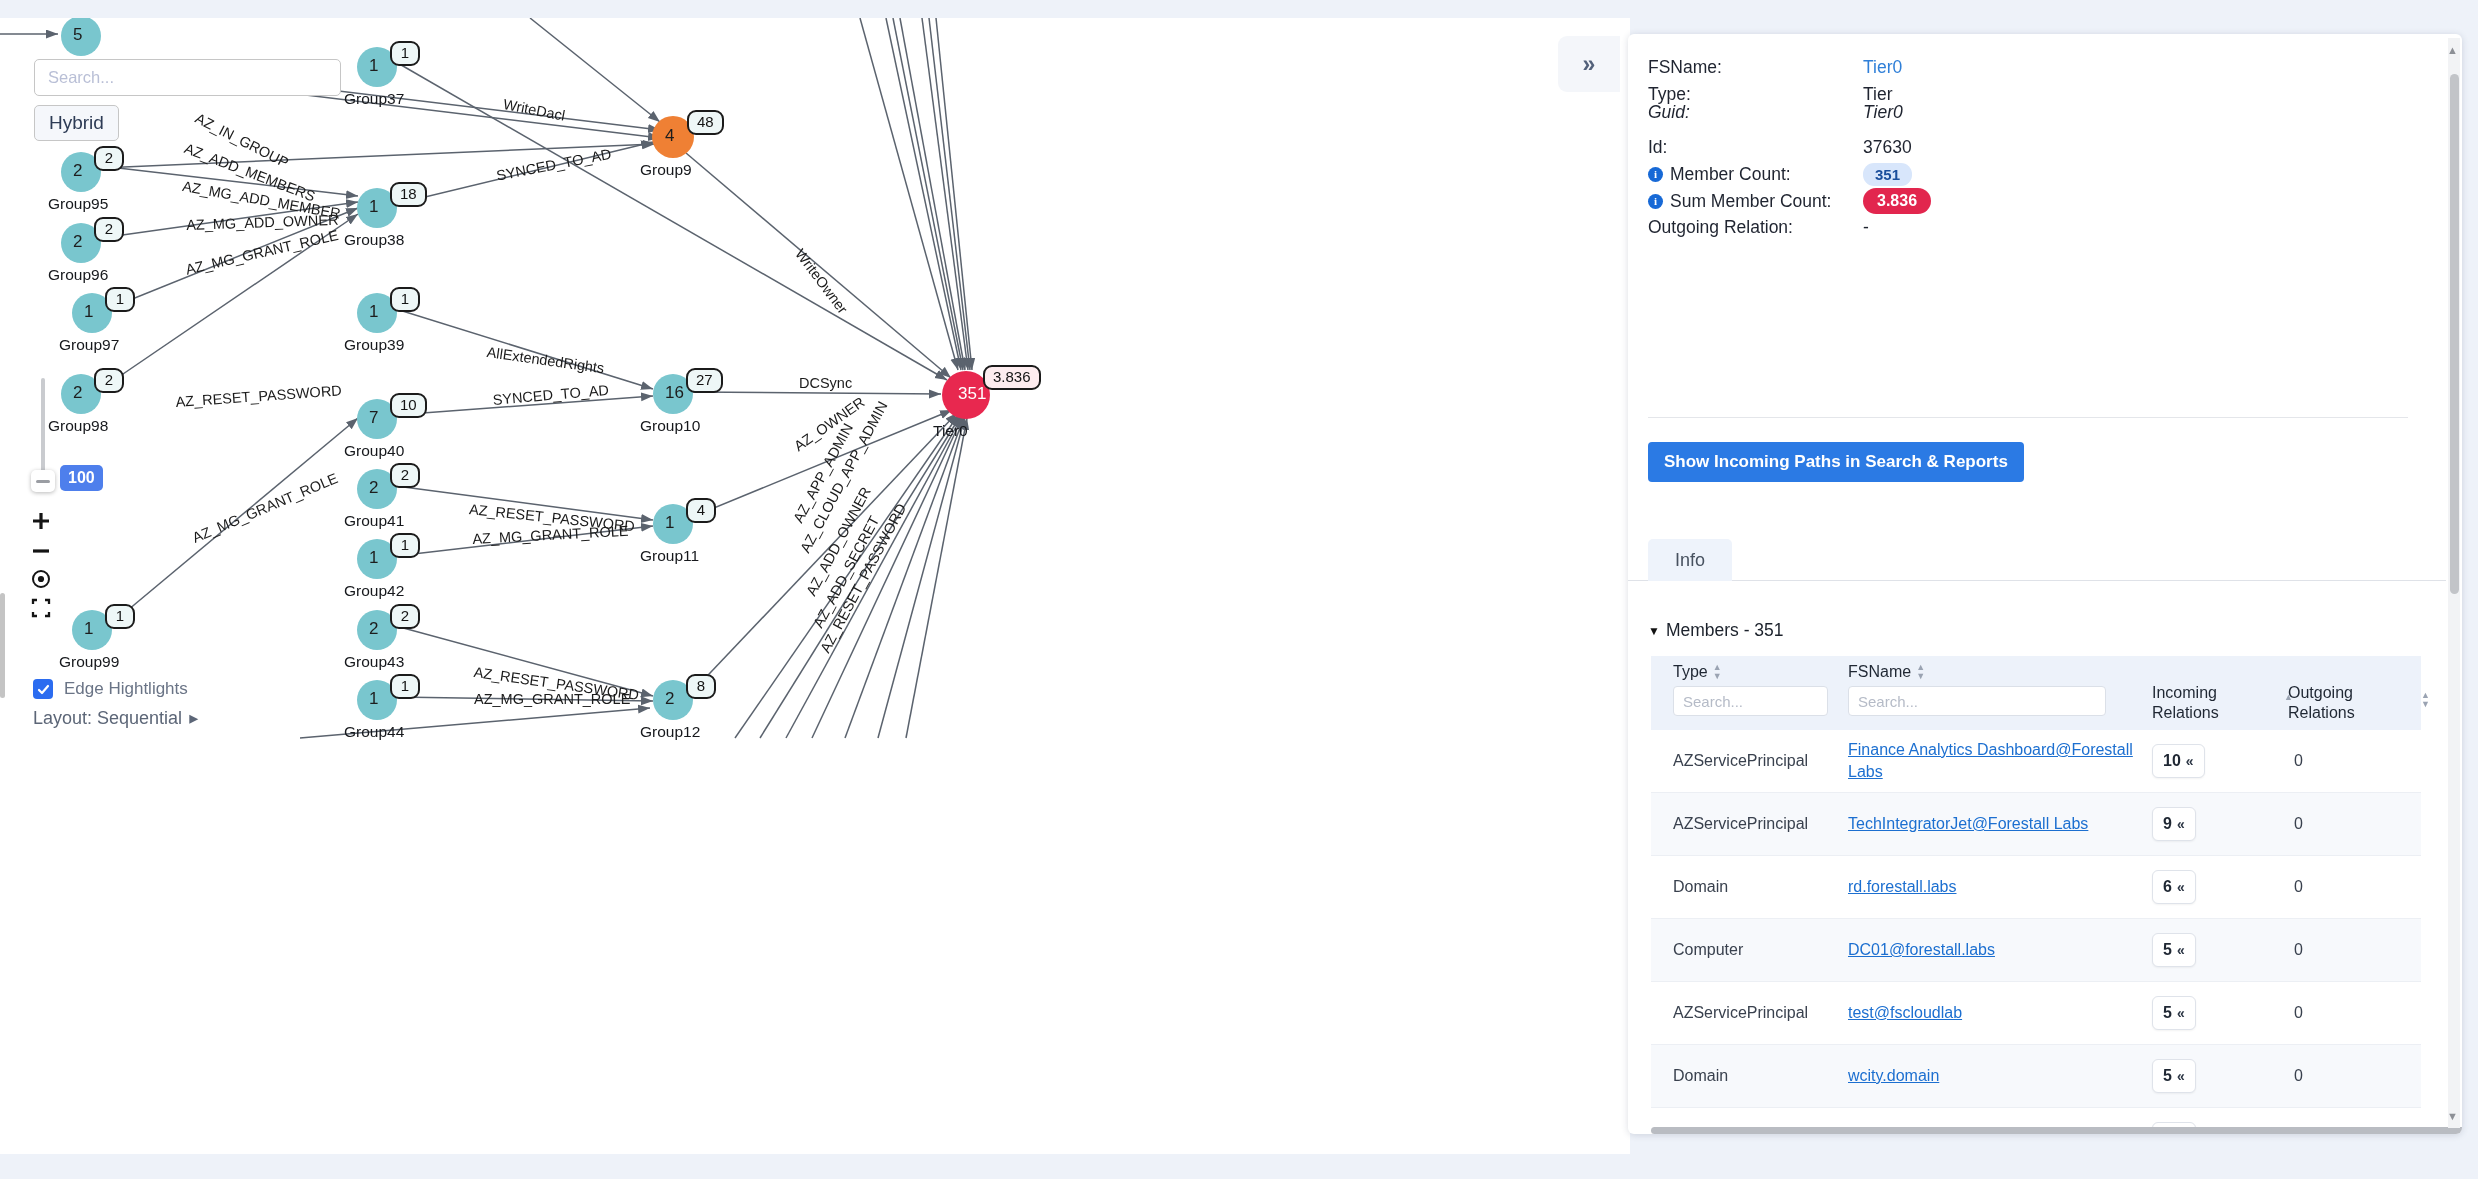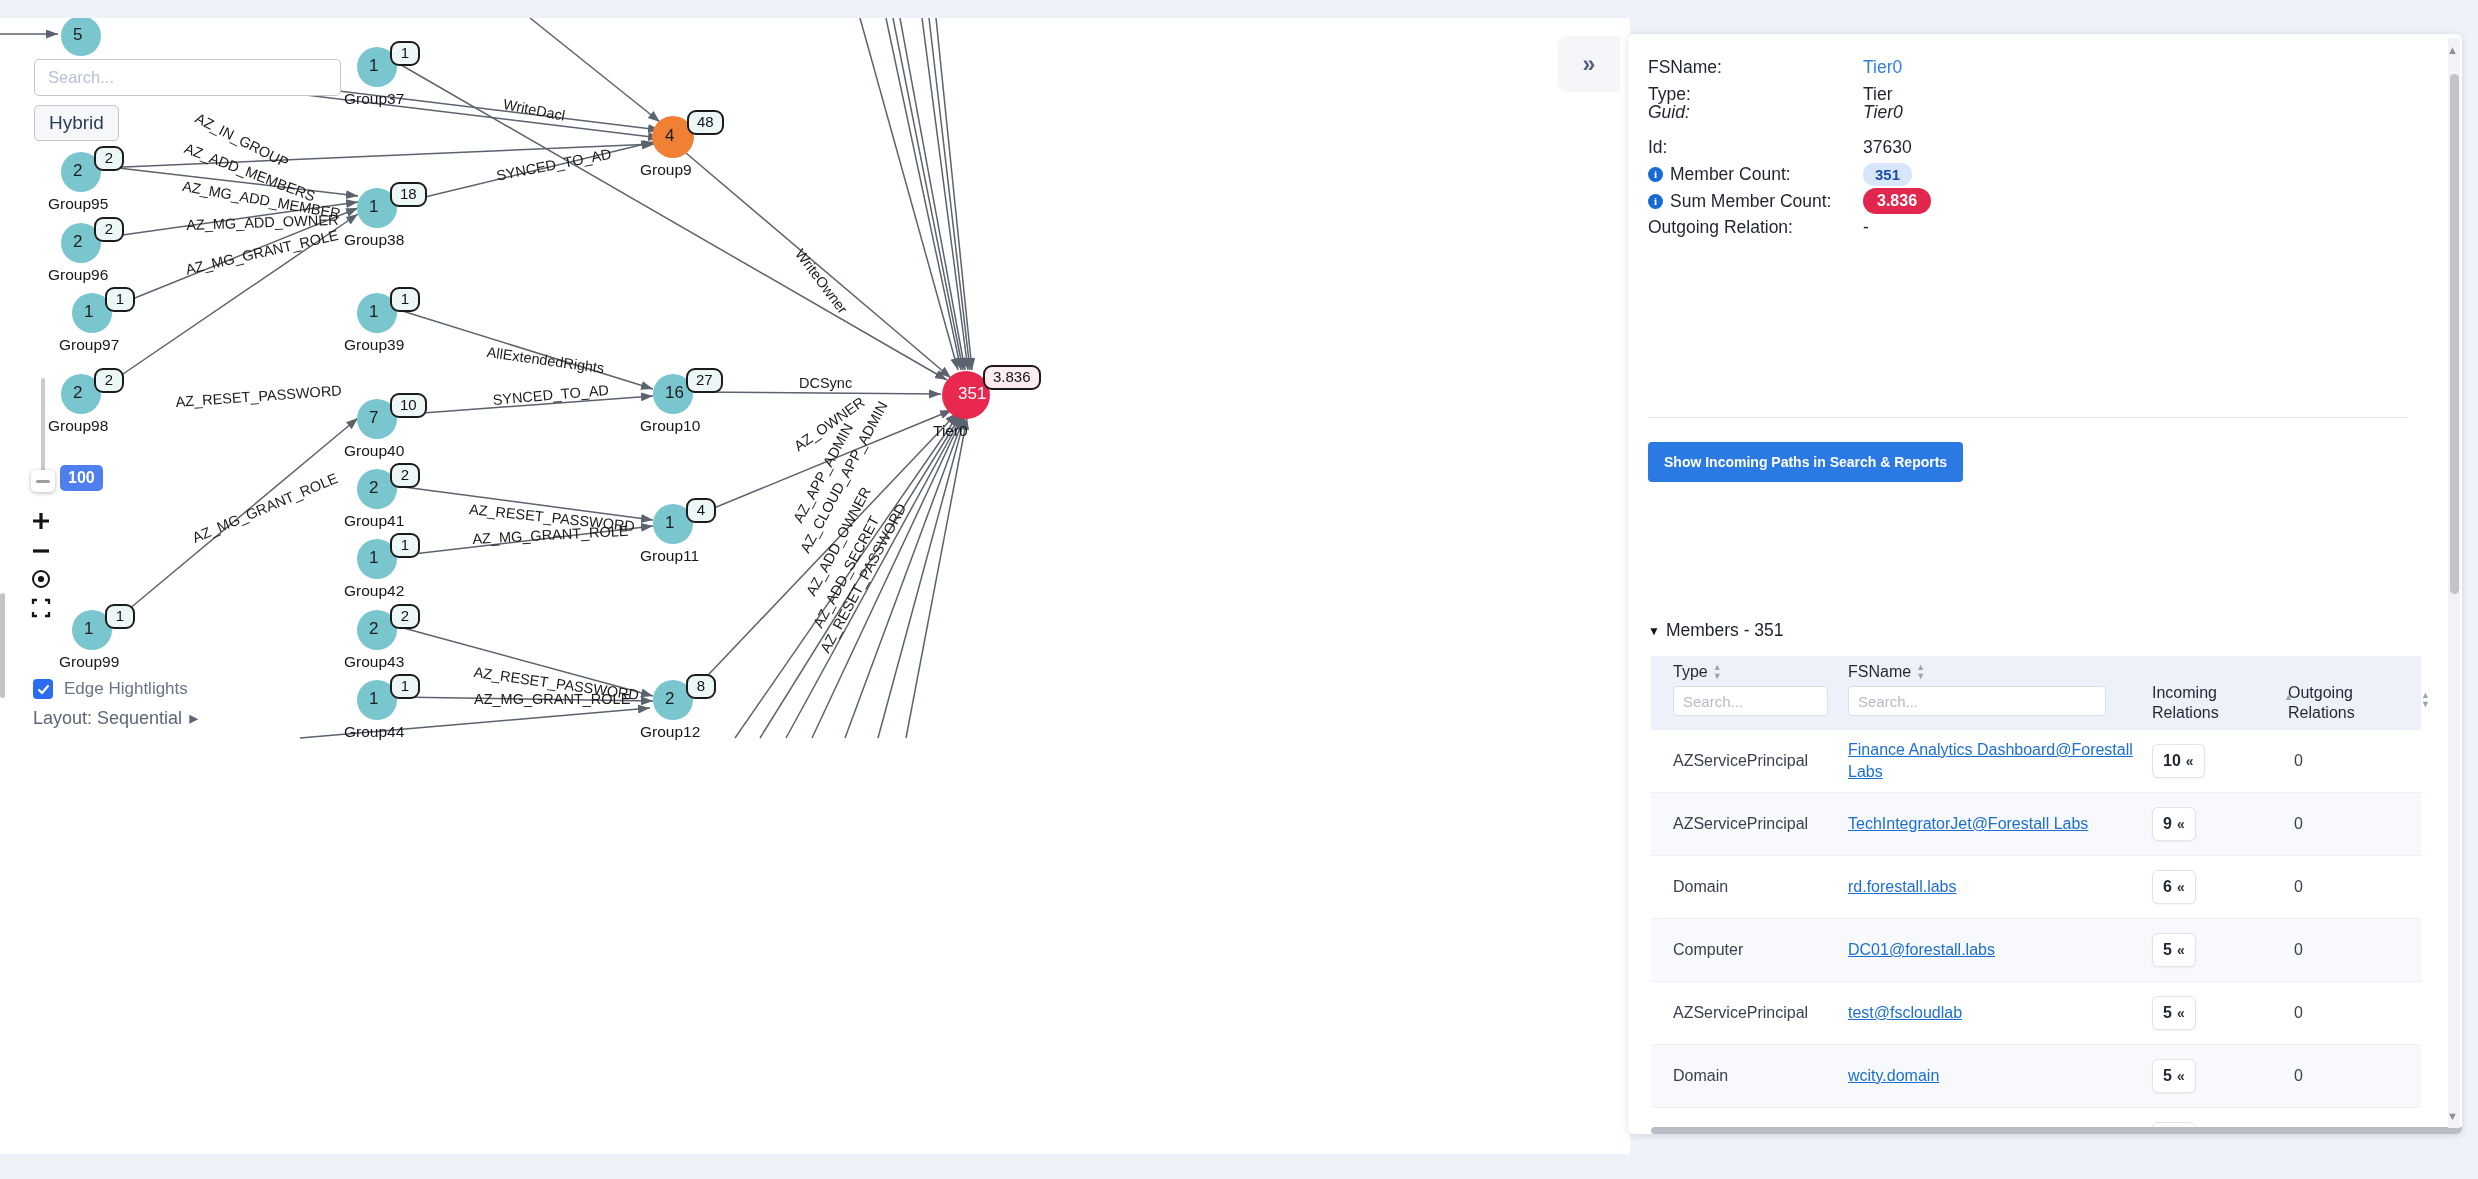--- a/index.html
+++ b/index.html
@@ -214,21 +214,21 @@
 
   #panel-divider {
     position:absolute; left:20px; top:383px; width:760px; height:1px;
     background:#e4e6ea;
   }
 
   #show-paths-btn {
     position:absolute; left:20px; top:408px;
     height:40px; background:#2b7ae4;
     color:#fff; border:none; border-radius:4px;
-    font-size:14px; font-weight:bold;
+    font-size:17px; font-weight:bold;
     padding: 0 16px;
     font-family:"Liberation Sans", sans-serif;
     cursor:pointer;
   }
 
   #tab-strip {
     position:absolute; left:0; top:505px; width:818px; height:42px;
     border-bottom:1.3px solid #dfe2e8;
   }
   #tab-info {
@@ -583,20 +583,25 @@
             <span>Outgoing Relation:</span>
           </div>
           <div class="kv-val">-</div>
         </div>
       </div>
 
     <div id="panel-divider"></div>
 
     <button id="show-paths-btn">Show Incoming Paths in Search &amp; Reports</button>
 
+    <div id="tab-strip">
+      <div id="tab-info">
+        <span>Info</span>
+      </div>
+    </div>
 
     <div id="members-header">
       <span id="members-caret">▼</span>
       <span>Members - 351</span>
     </div>
 
     <div id="members-table">
       <div id="mt-head">
         <div class="mt-col-type">
           <div class="mt-head-label">

